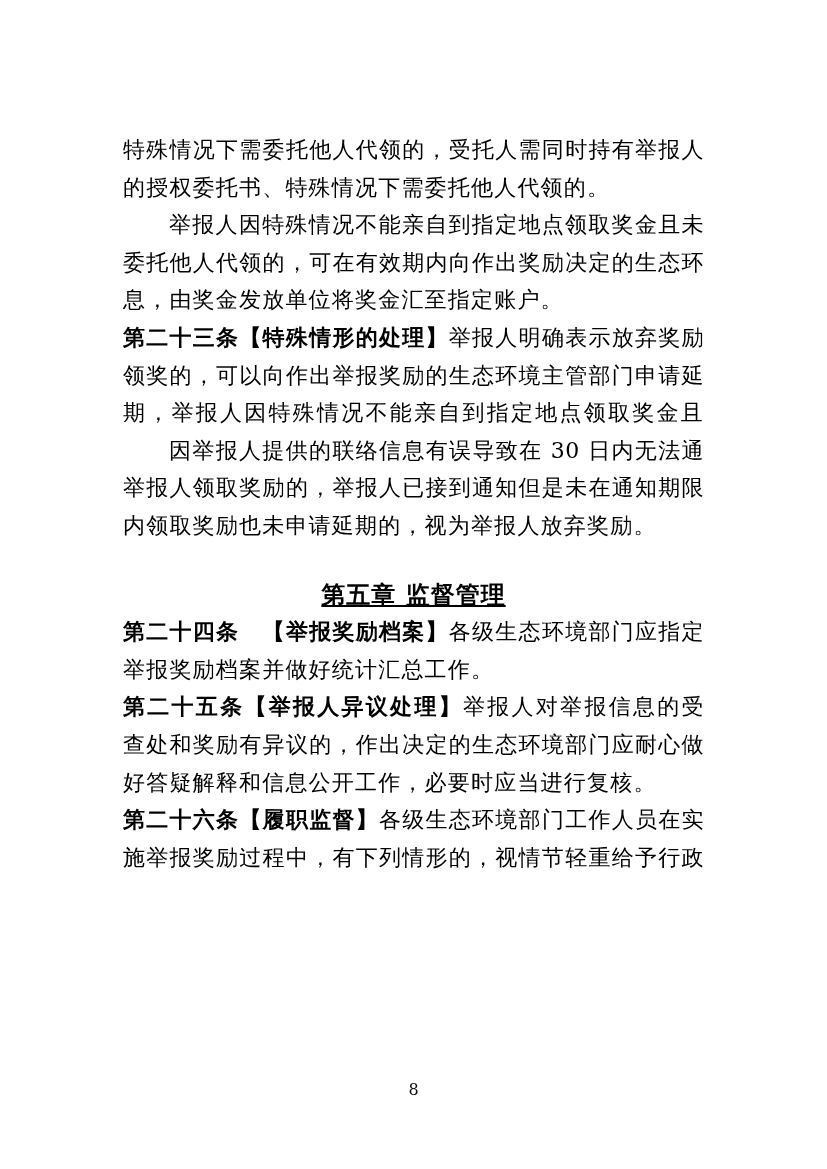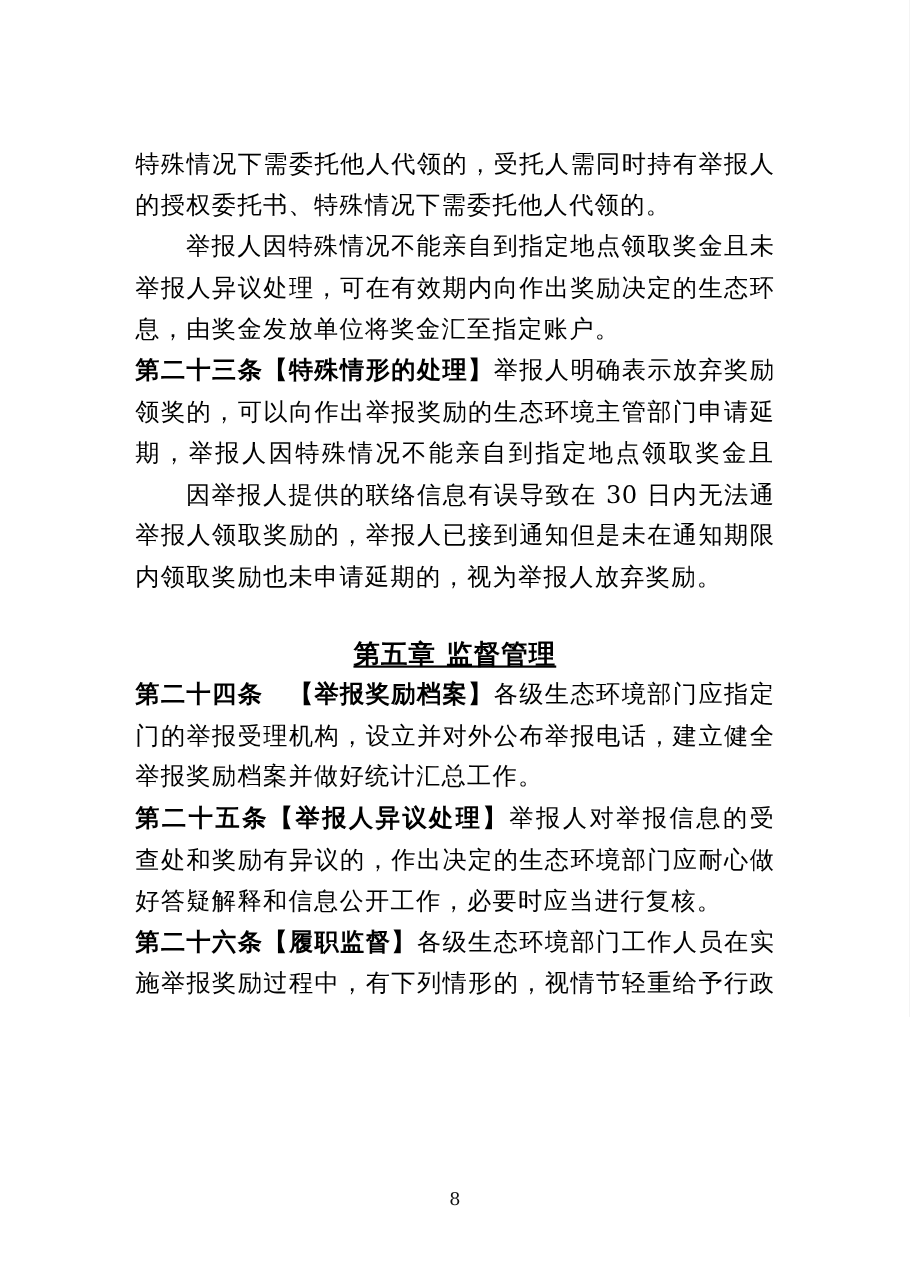--- a/index.html
+++ b/index.html
@@ -60,33 +60,32 @@
 </style>
 </head>
 <body>
 
 <div class="page">
   <div class="content">
 
     <div class="line full"><span>特殊情况下需委托他人代领的，受托人需同时持有举报人</span></div>
     <div class="line end"><span>的授权委托书、特殊情况下需委托他人代领的。</span></div>
     <div class="line full indent"><span>举报人因特殊情况不能亲自到指定地点领取奖金且未</span></div>
-    <div class="line full"><span>举报人异议处理，可在有效期内向作出奖励决定的生态环</span></div>
+    <div class="line full"><span>委托他人代领的，可在有效期内向作出奖励决定的生态环</span></div>
     <div class="line end"><span>息，由奖金发放单位将奖金汇至指定账户。</span></div>
     <div class="line full"><b>第二十三条【特殊情形的处理】</b><span>举报人明确表示放弃奖励的</span></div>
     <div class="line full"><span>领奖的，可以向作出举报奖励的生态环境主管部门申请延</span></div>
     <div class="line end"><span>期，举报人因特殊情况不能亲自到指定地点领取奖金且未。</span></div>
     <div class="line full indent"><span>因举报人提供的联络信息有误导致在 30 日内无法通知</span></div>
     <div class="line full"><span>举报人领取奖励的，举报人已接到通知但是未在通知期限</span></div>
     <div class="line end"><span>内领取奖励也未申请延期的，视为举报人放弃奖励。</span></div>
 
     <div class="chapter-heading">第五章 监督管理</div>
 
     <div class="line full"><b>第二十四条　【举报奖励档案】</b><span>各级生态环境部门应指定专</span></div>
-    <div class="line full"><span>门的举报受理机构，设立并对外公布举报电话，建立健全</span></div>
     <div class="line end"><span>举报奖励档案并做好统计汇总工作。</span></div>
     <div class="line full"><b>第二十五条【举报人异议处理】</b><span>举报人对举报信息的受理、</span></div>
     <div class="line full"><span>查处和奖励有异议的，作出决定的生态环境部门应耐心做</span></div>
     <div class="line end"><span>好答疑解释和信息公开工作，必要时应当进行复核。</span></div>
     <div class="line full"><b>第二十六条【履职监督】</b><span>各级生态环境部门工作人员在实</span></div>
     <div class="line full"><span>施举报奖励过程中，有下列情形的，视情节轻重给予行政</span></div>
 
   </div>
 
   <div class="page-number">8</div>

